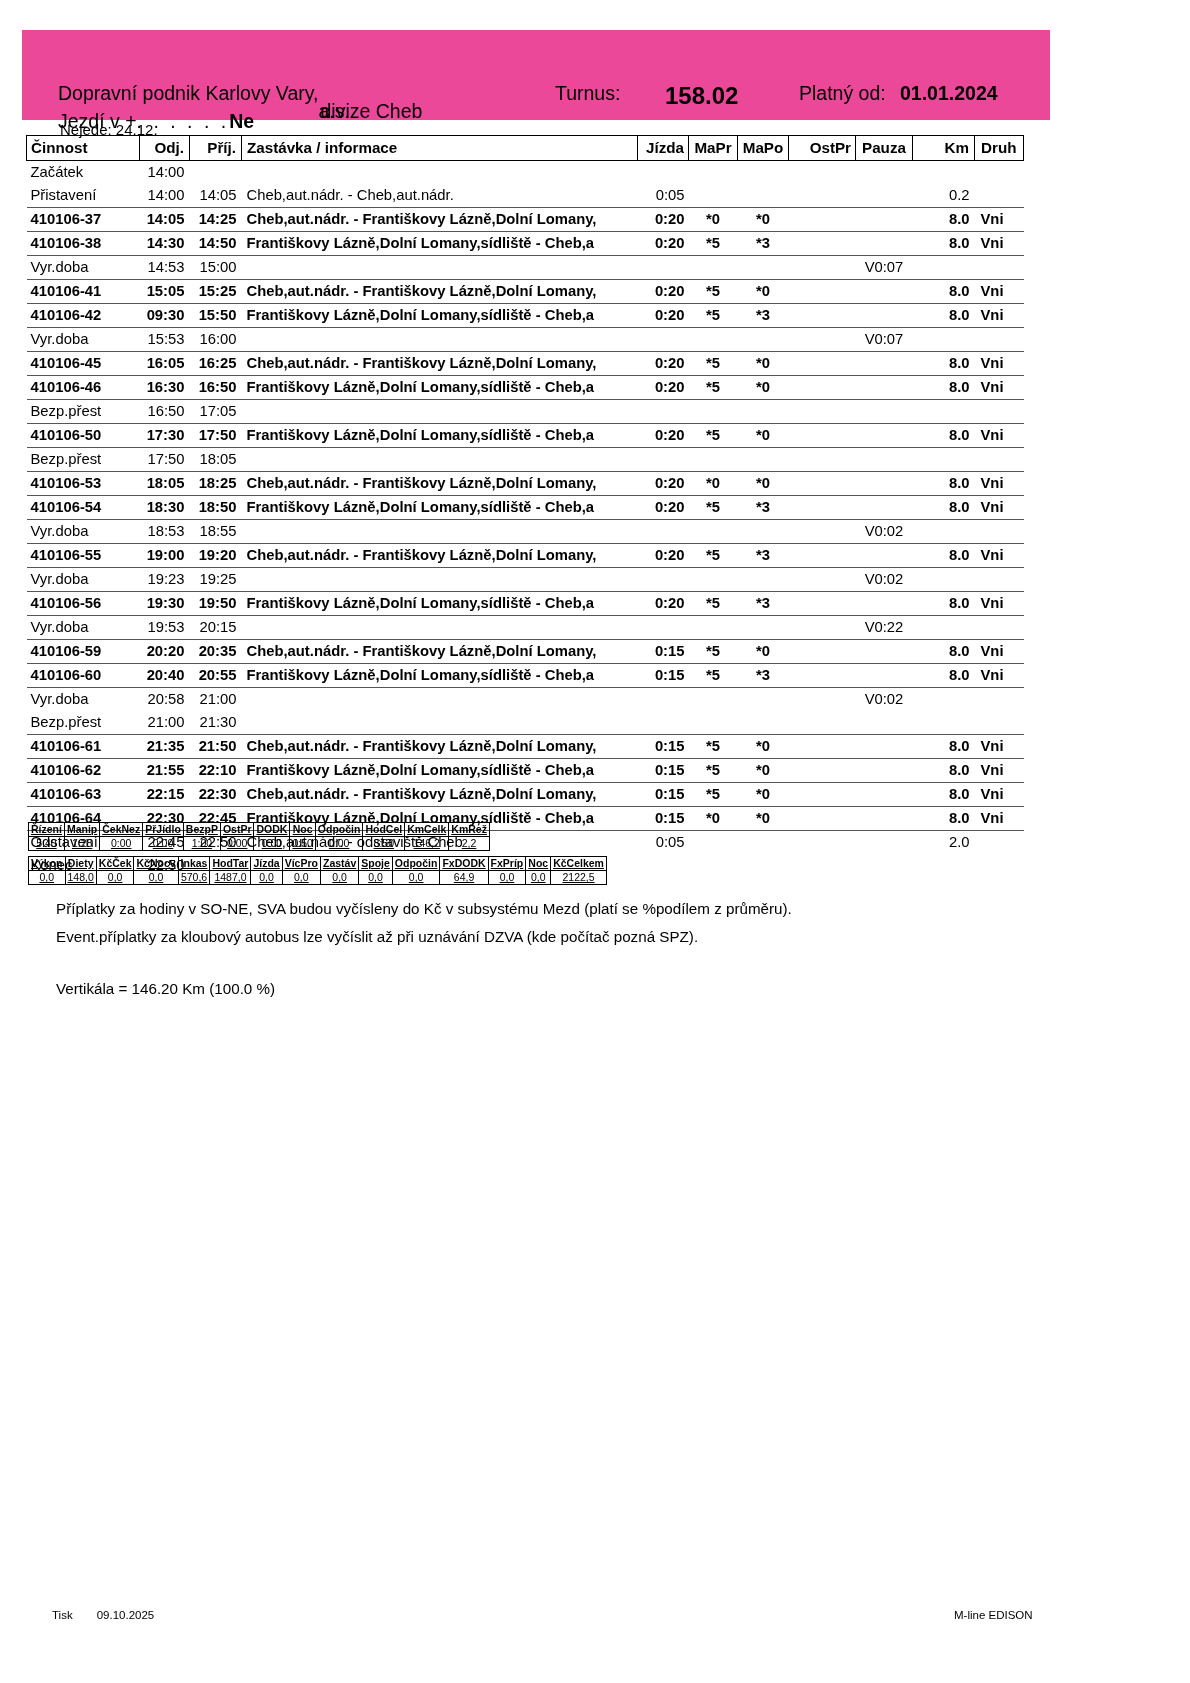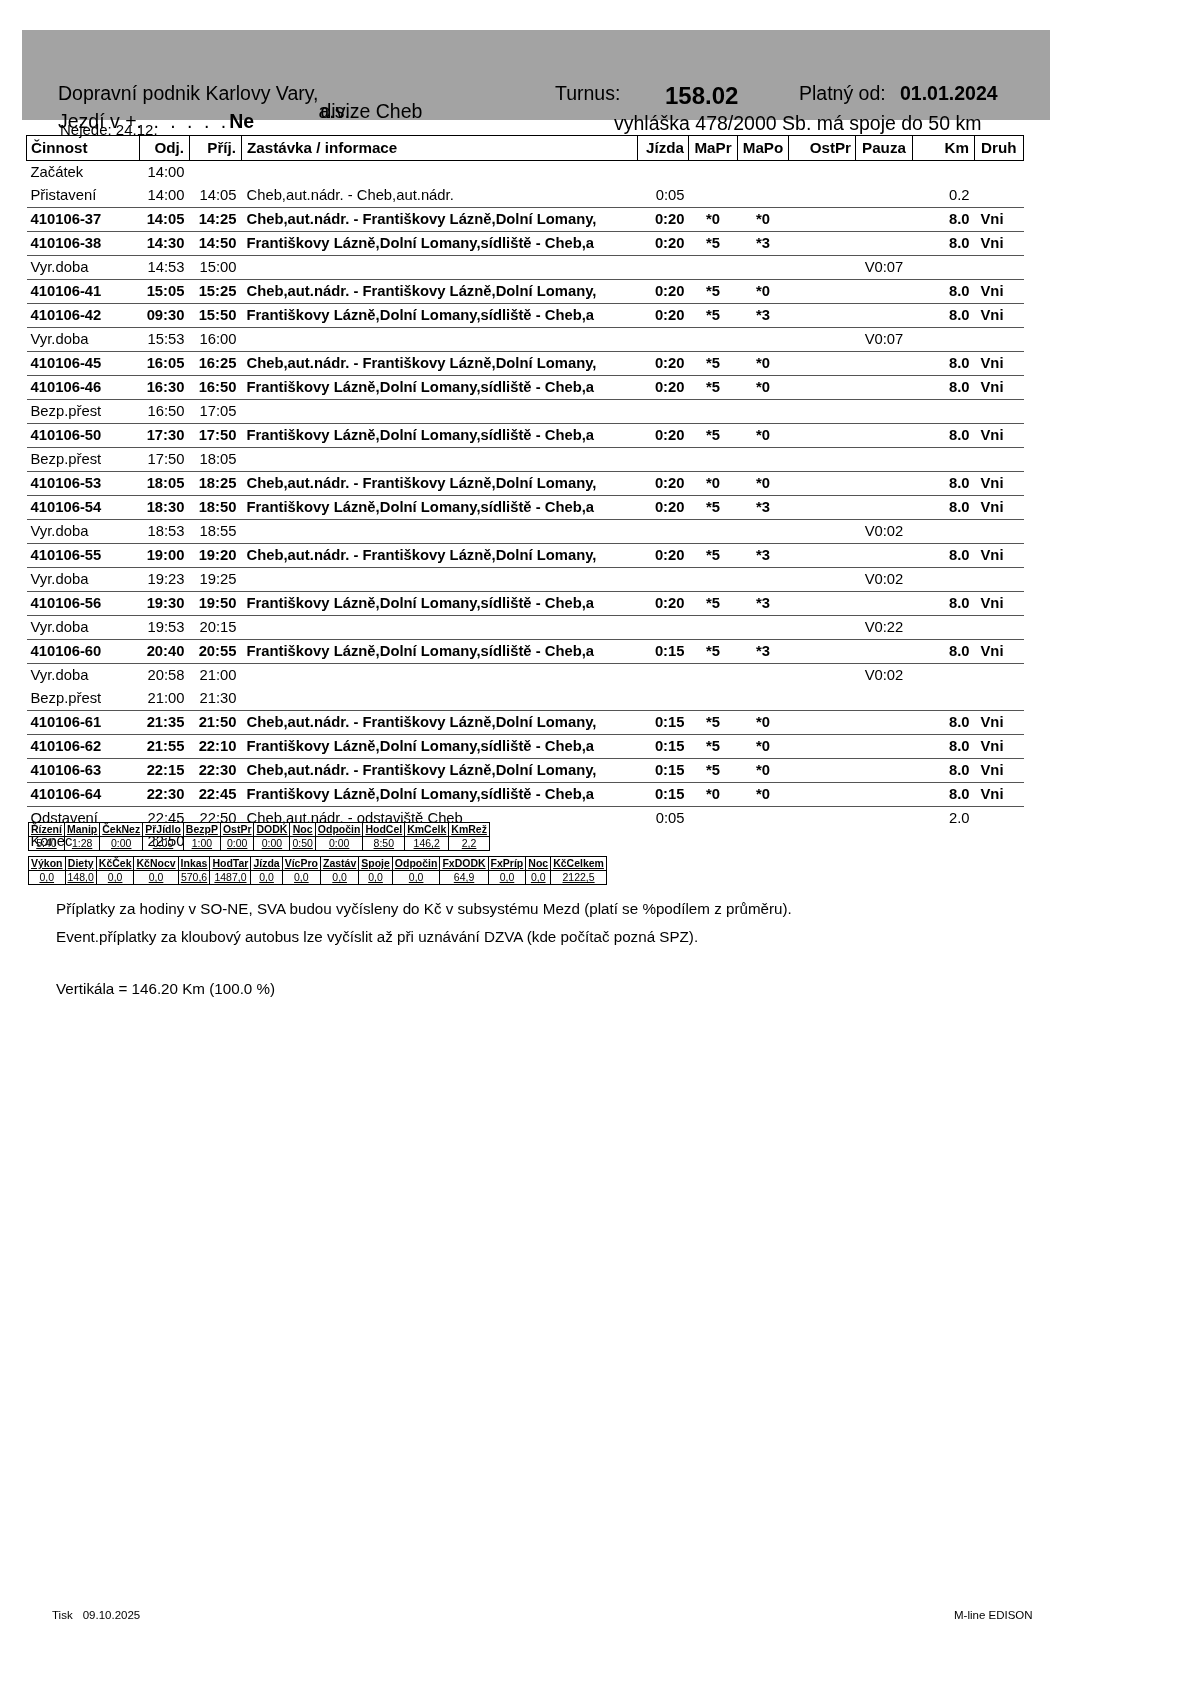--- a/index.html
+++ b/index.html
@@ -19,21 +19,21 @@
     overflow: hidden;
   }
 
   
   .header-banner {
     position: absolute;
     left: 22px;
     top: 30px;
     width: 1028px;
     height: 90px;
-    background: #a3a3a3;
+    background: #ec4899;
   }
   .hdr-line1 {
     position: absolute;
     left: 36px;
     top: 52px;
     font-size: 19.5px;
     white-space: nowrap;
   }
   .hdr-overlap-wrap {
     position: relative;
@@ -201,21 +201,21 @@
 
   
   .footer-left {
     position: absolute;
     left: 52px;
     top: 1609px;
     font-size: 11.5px;
     white-space: nowrap;
   }
   .footer-left .ft-date {
-    margin-left: 10px;
+    margin-left: 24px;
   }
   .footer-right {
     position: absolute;
     left: 930px;
     top: 1609px;
     font-size: 11.5px;
     white-space: nowrap;
     padding-left: 24px;
   }
 </style>
@@ -226,21 +226,20 @@
 
   <div class="header-banner">
     <div class="hdr-line1"><span>Dopravní podnik Karlovy Vary,</span><span class="hdr-overlap-wrap"><span class="hdr-overlap-a">a.s.</span><span class="hdr-overlap-b">divize Cheb</span></span></div>
 
     <div class="hdr-line2"><span>Jezdí v  +</span><span class="hdr-dots">. . . . . .</span><b>Ne</b></div>
 
     <div class="hdr-turnus-label">Turnus:</div>
     <div class="hdr-turnus-value">158.02</div>
     <div class="hdr-platny-label">Platný od:</div>
     <div class="hdr-platny-value">01.01.2024</div>
-    <div class="hdr-vyhlaska">vyhláška 478/2000 Sb. má spoje do 50 km</div>
   </div>
 
   <div class="nejede">Nejede: 24.12.</div>
 
   <table class="main-table">
     <thead>
       <tr>
         <th class="c-cinnost">Činnost</th>
         <th class="c-odj">Odj.</th>
         <th class="c-prij">Příj.</th>
@@ -509,20 +508,33 @@
           <td class="c-zast"></td>
           <td class="c-jizda"></td>
           <td class="c-mapr"></td>
           <td class="c-mapo"></td>
           <td class="c-ostpr"></td>
           <td class="c-pauza">V0:22</td>
           <td class="c-km"></td>
           <td class="c-druh"></td>
         </tr>
         <tr class="bold">
+          <td class="c-cinnost">410106-59</td>
+          <td class="c-odj">20:20</td>
+          <td class="c-prij">20:35</td>
+          <td class="c-zast">Cheb,aut.nádr. - Františkovy Lázně,Dolní Lomany,</td>
+          <td class="c-jizda">0:15</td>
+          <td class="c-mapr">*5</td>
+          <td class="c-mapo">*0</td>
+          <td class="c-ostpr"></td>
+          <td class="c-pauza"></td>
+          <td class="c-km">8.0</td>
+          <td class="c-druh">Vni</td>
+        </tr>
+        <tr class="bold">
           <td class="c-cinnost">410106-60</td>
           <td class="c-odj">20:40</td>
           <td class="c-prij">20:55</td>
           <td class="c-zast">Františkovy Lázně,Dolní Lomany,sídliště - Cheb,a</td>
           <td class="c-jizda">0:15</td>
           <td class="c-mapr">*5</td>
           <td class="c-mapo">*3</td>
           <td class="c-ostpr"></td>
           <td class="c-pauza"></td>
           <td class="c-km">8.0</td>

